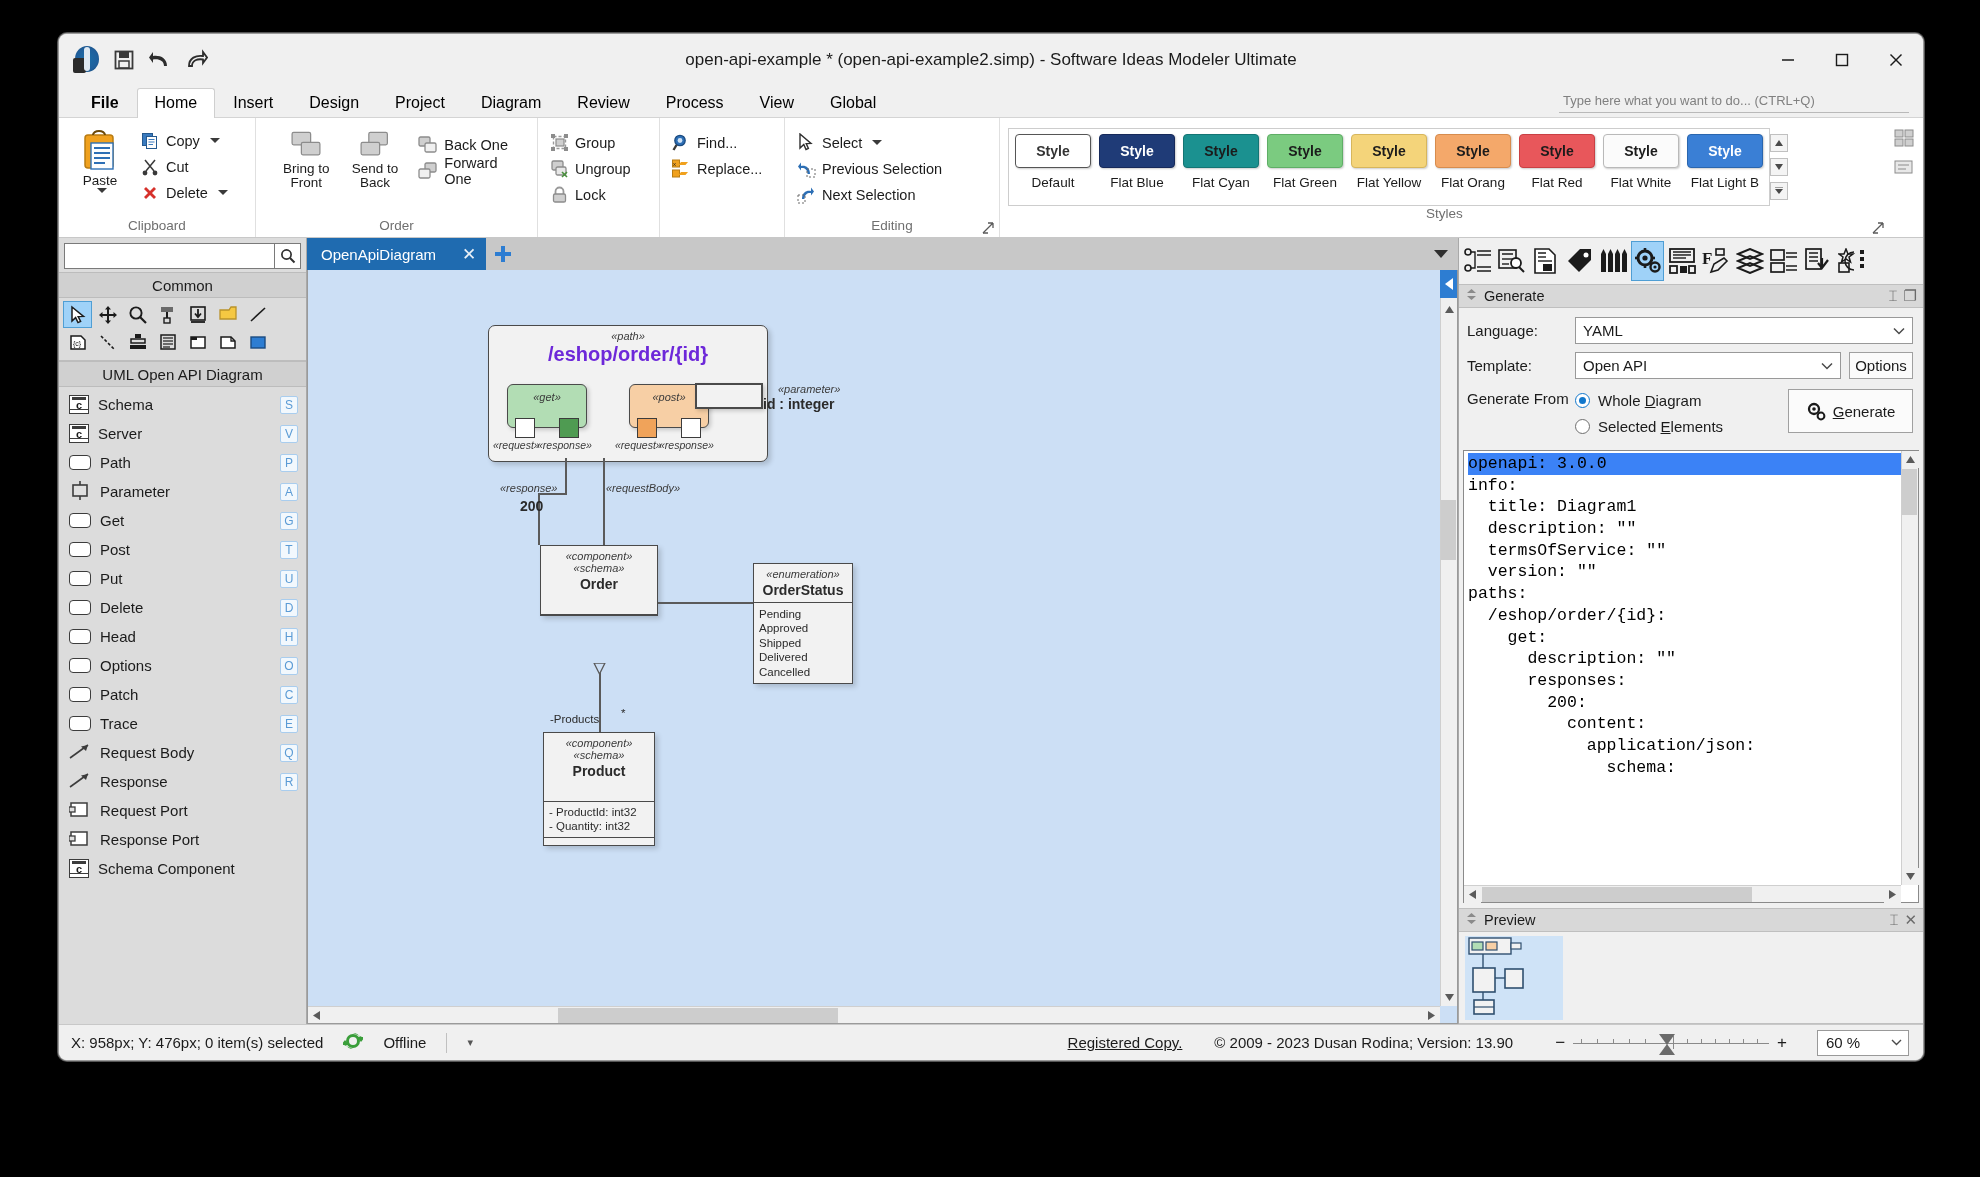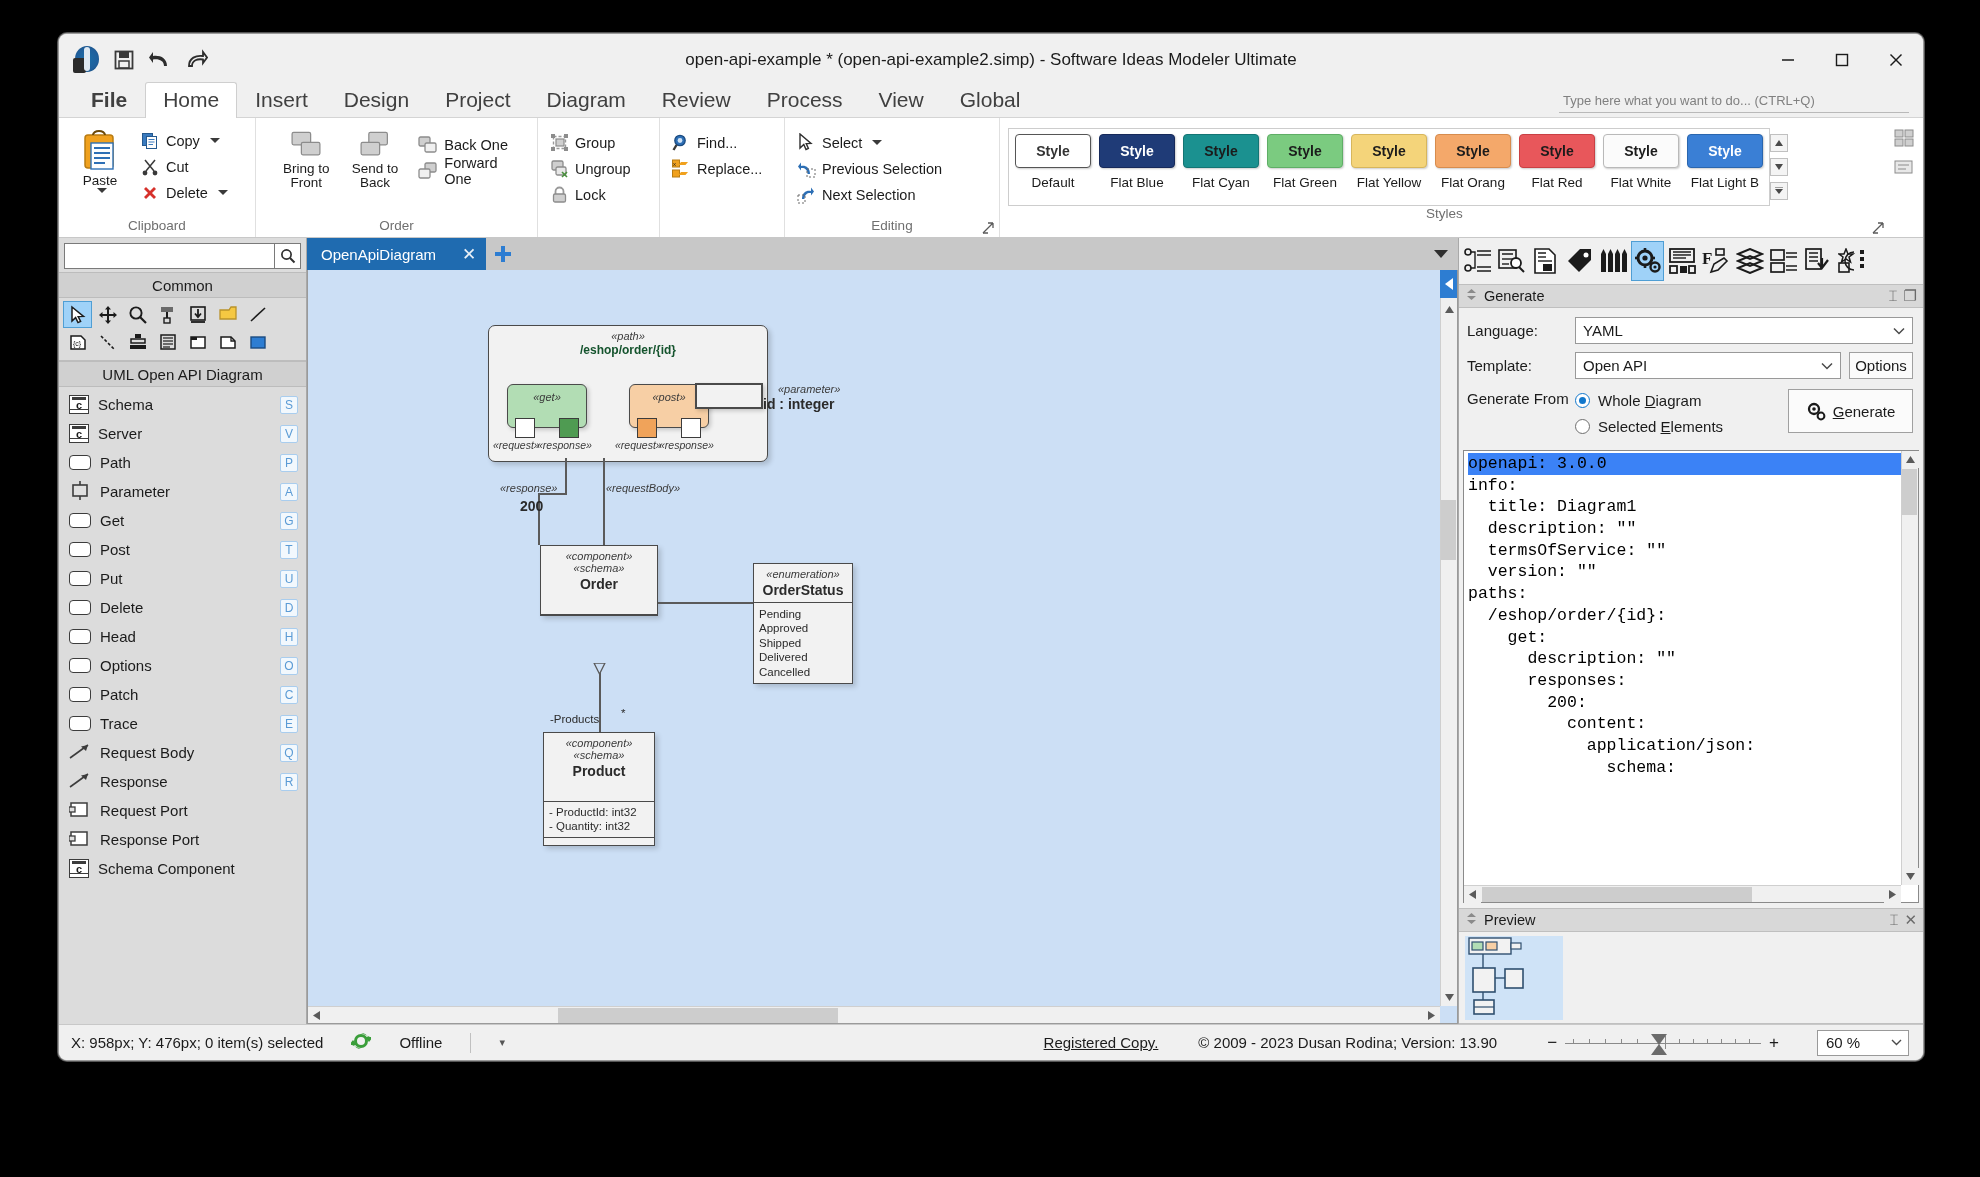--- a/index.html
+++ b/index.html
@@ -50,21 +50,21 @@
   .wbtns { position: absolute; right: 0; top: 0; height: 52px; display: flex; }
   .wbtn { width: 54px; height: 52px; display:flex; align-items:center; justify-content:center; cursor:pointer;}
 
   
   .ribbon-tabs {
     height: 32px; display: flex; align-items: flex-end;
     padding-left: 14px; background: #f0f0f0; position: relative; flex:none;
     border-bottom: 1px solid #d4d4d4;
   }
   .rtab {
-    padding: 5px 17px 6px; font-size: 21px; color: #404040; cursor: pointer;
+    padding: 5px 17px 6px; font-size: 16px; color: #000000; cursor: pointer;
     border: 1px solid transparent; border-bottom: none; position: relative; top: 1px;
   }
   .rtab.bold { font-weight: bold; }
   .rtab.active {
     background: #fff; border-color: #cfcfcf; border-radius: 3px 3px 0 0;
   }
   .searchbox {
     position: absolute; right: 14px; top: 3px;
     width: 350px; height: 24px; border-bottom: 1px solid #b9b9b9;
     font-size: 13px; color: #808080; padding-left: 4px; line-height: 24px;
@@ -165,21 +165,21 @@
   .mini-btn { position:absolute; right:0; top:0; width:17px;height:28px; background:#2d7dd2; cursor:pointer; }
 
   
   .dg { position:absolute; font-family:"Liberation Sans",sans-serif; }
   .ster { font-style:italic; font-size:11px; color:#3a3a3a; text-align:center;}
   .pathbox {
     left:180px; top:55px; width:280px; height:137px;
     border:1.6px solid #4a4a4a; border-radius:7px; background:#f2f2f2;
     box-shadow: 3px 3px 5px rgba(0,0,0,.16);
   }
-  .pathname { text-align:center; font-size:12px; font-weight:bold; color:#14532d; margin-top:1px;}
+  .pathname { text-align:center; font-size:20px; font-weight:bold; color:#6d28d9; margin-top:1px;}
   .opbox { position:absolute; width:80px; height:44px; border:1.4px solid #4a4a4a; border-radius:6px; box-shadow:2px 2px 4px rgba(0,0,0,.18);}
   .port { position:absolute; width:20px;height:20px; border:1.4px solid #3c3c3c; }
   .plabel { position:absolute; font-style:italic; font-size:10.5px; color:#3a3a3a; white-space:nowrap;}
   .cls {
     position:absolute; background:#f2f2f2; border:1.6px solid #4a4a4a;
     box-shadow:3px 3px 5px rgba(0,0,0,.16);
   }
   .cls .hd { padding:4px 4px 22px; border-bottom:1.4px solid #4a4a4a; }
   .cls .nm { text-align:center; font-size:14px; font-weight:bold; color:#2b2b2b; margin-top:2px;}
   .cls .body { padding:4px 5px; font-size:11.5px; color:#2b2b2b; line-height:1.19;}
@@ -221,21 +221,21 @@
     font-family:"Liberation Mono", monospace; font-size:16.5px; line-height:1.315; color:#000;
     padding:2px 0 0 4px; white-space:pre;
   }
   .code .hl { background:#3b82f6; display:block;}
   .preview-body { height:92px; background:#f0f0f0; position:relative; margin:0 0 0 0; border-bottom:1px solid #c0c0c0;}
   .prev-sel { position:absolute; left:6px; top:4px; width:98px; height:84px; background:#cfe3f7;}
 
   
   .statusbar {
     height:36px; flex:none; background:#f0f0f0; display:flex; align-items:center;
-    border-top:1px solid #c8c8c8; font-size:15px; color:#1b1b1b; padding-left:12px; gap:28px;
+    border-top:1px solid #c8c8c8; font-size:15px; color:#1b1b1b; padding-left:12px; gap:20px;
   }
   .sb-sep { width:1px; height:20px; background:#c0c0c0; }
   .zoomslider { display:flex; align-items:center; gap:8px; }
   .ztrack { width:196px; height:16px; position:relative;}
   .ztrack .line { position:absolute; left:0; right:0; top:8px; height:1px; background:#8a8a8a;}
   .ztick { position:absolute; top:4px; width:1px; height:5px; background:#8a8a8a;}
   .ztick.mid { top:1px; height:13px;}
   .zthumb { position:absolute; left:86px; top:-1px; width:0;height:0;
     border-left:8px solid transparent;border-right:8px solid transparent;border-top:11px solid #6b6b6b;}
   .zthumb2 { position:absolute; left:86px; top:9px; width:0;height:0;

